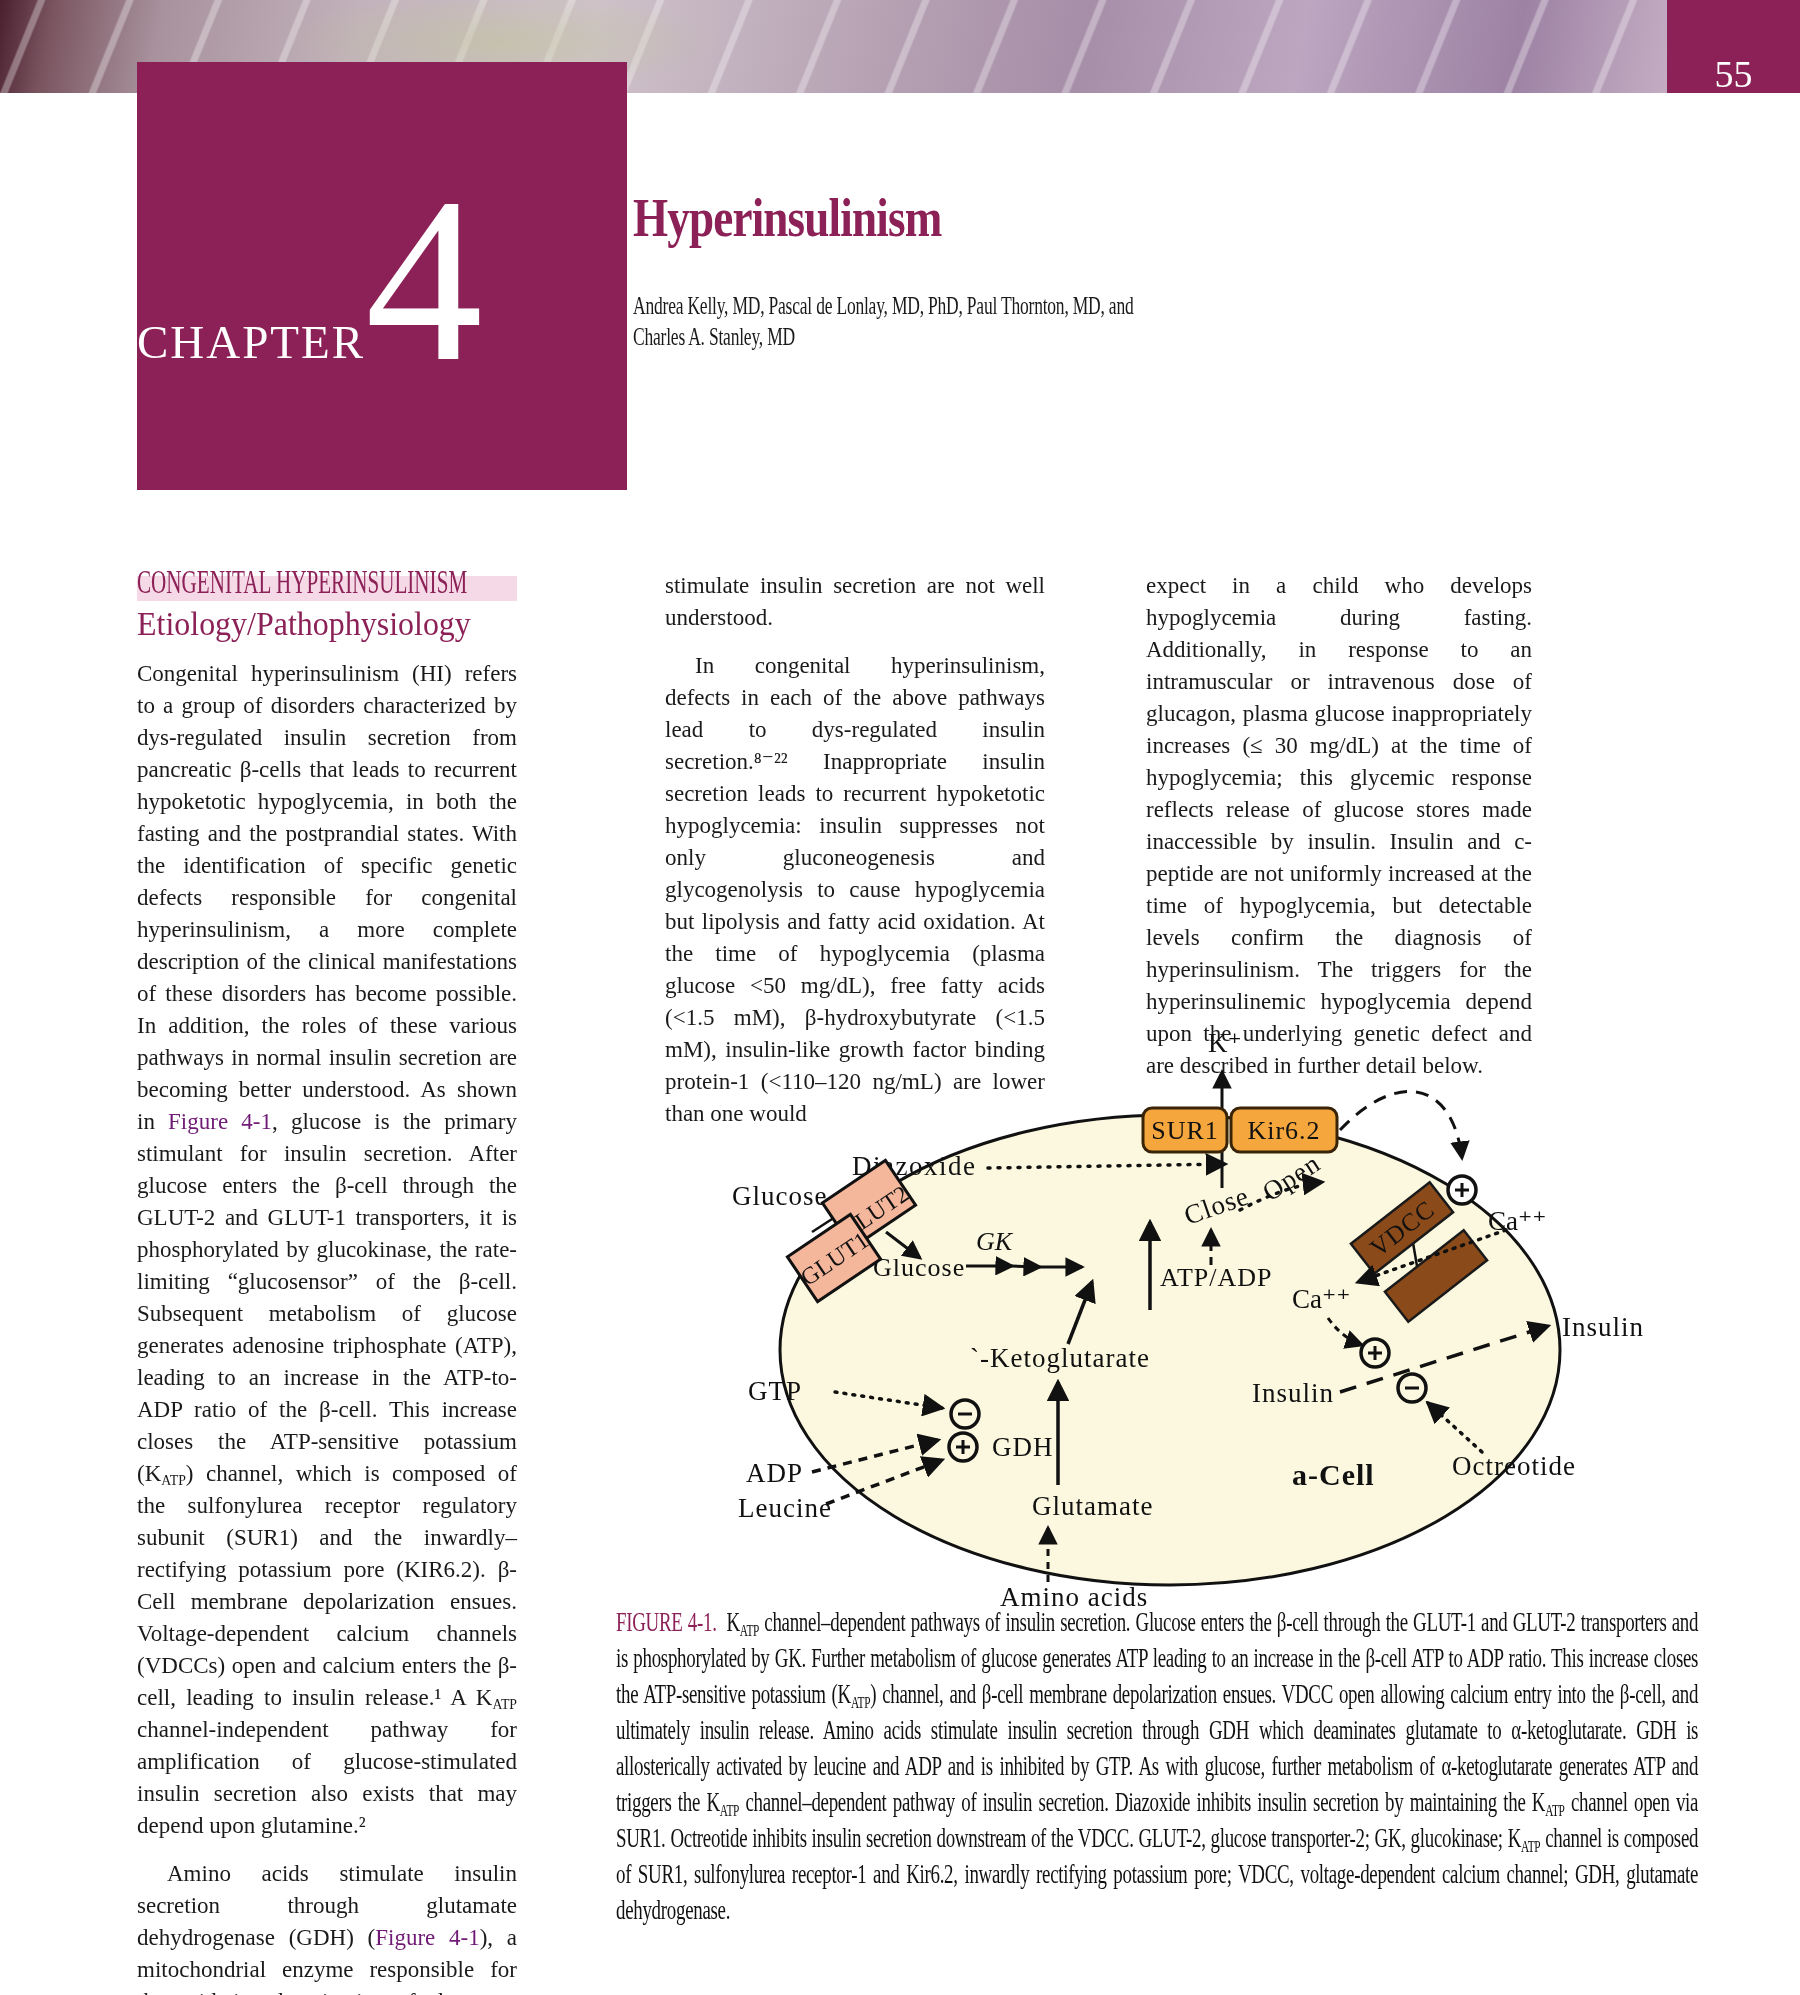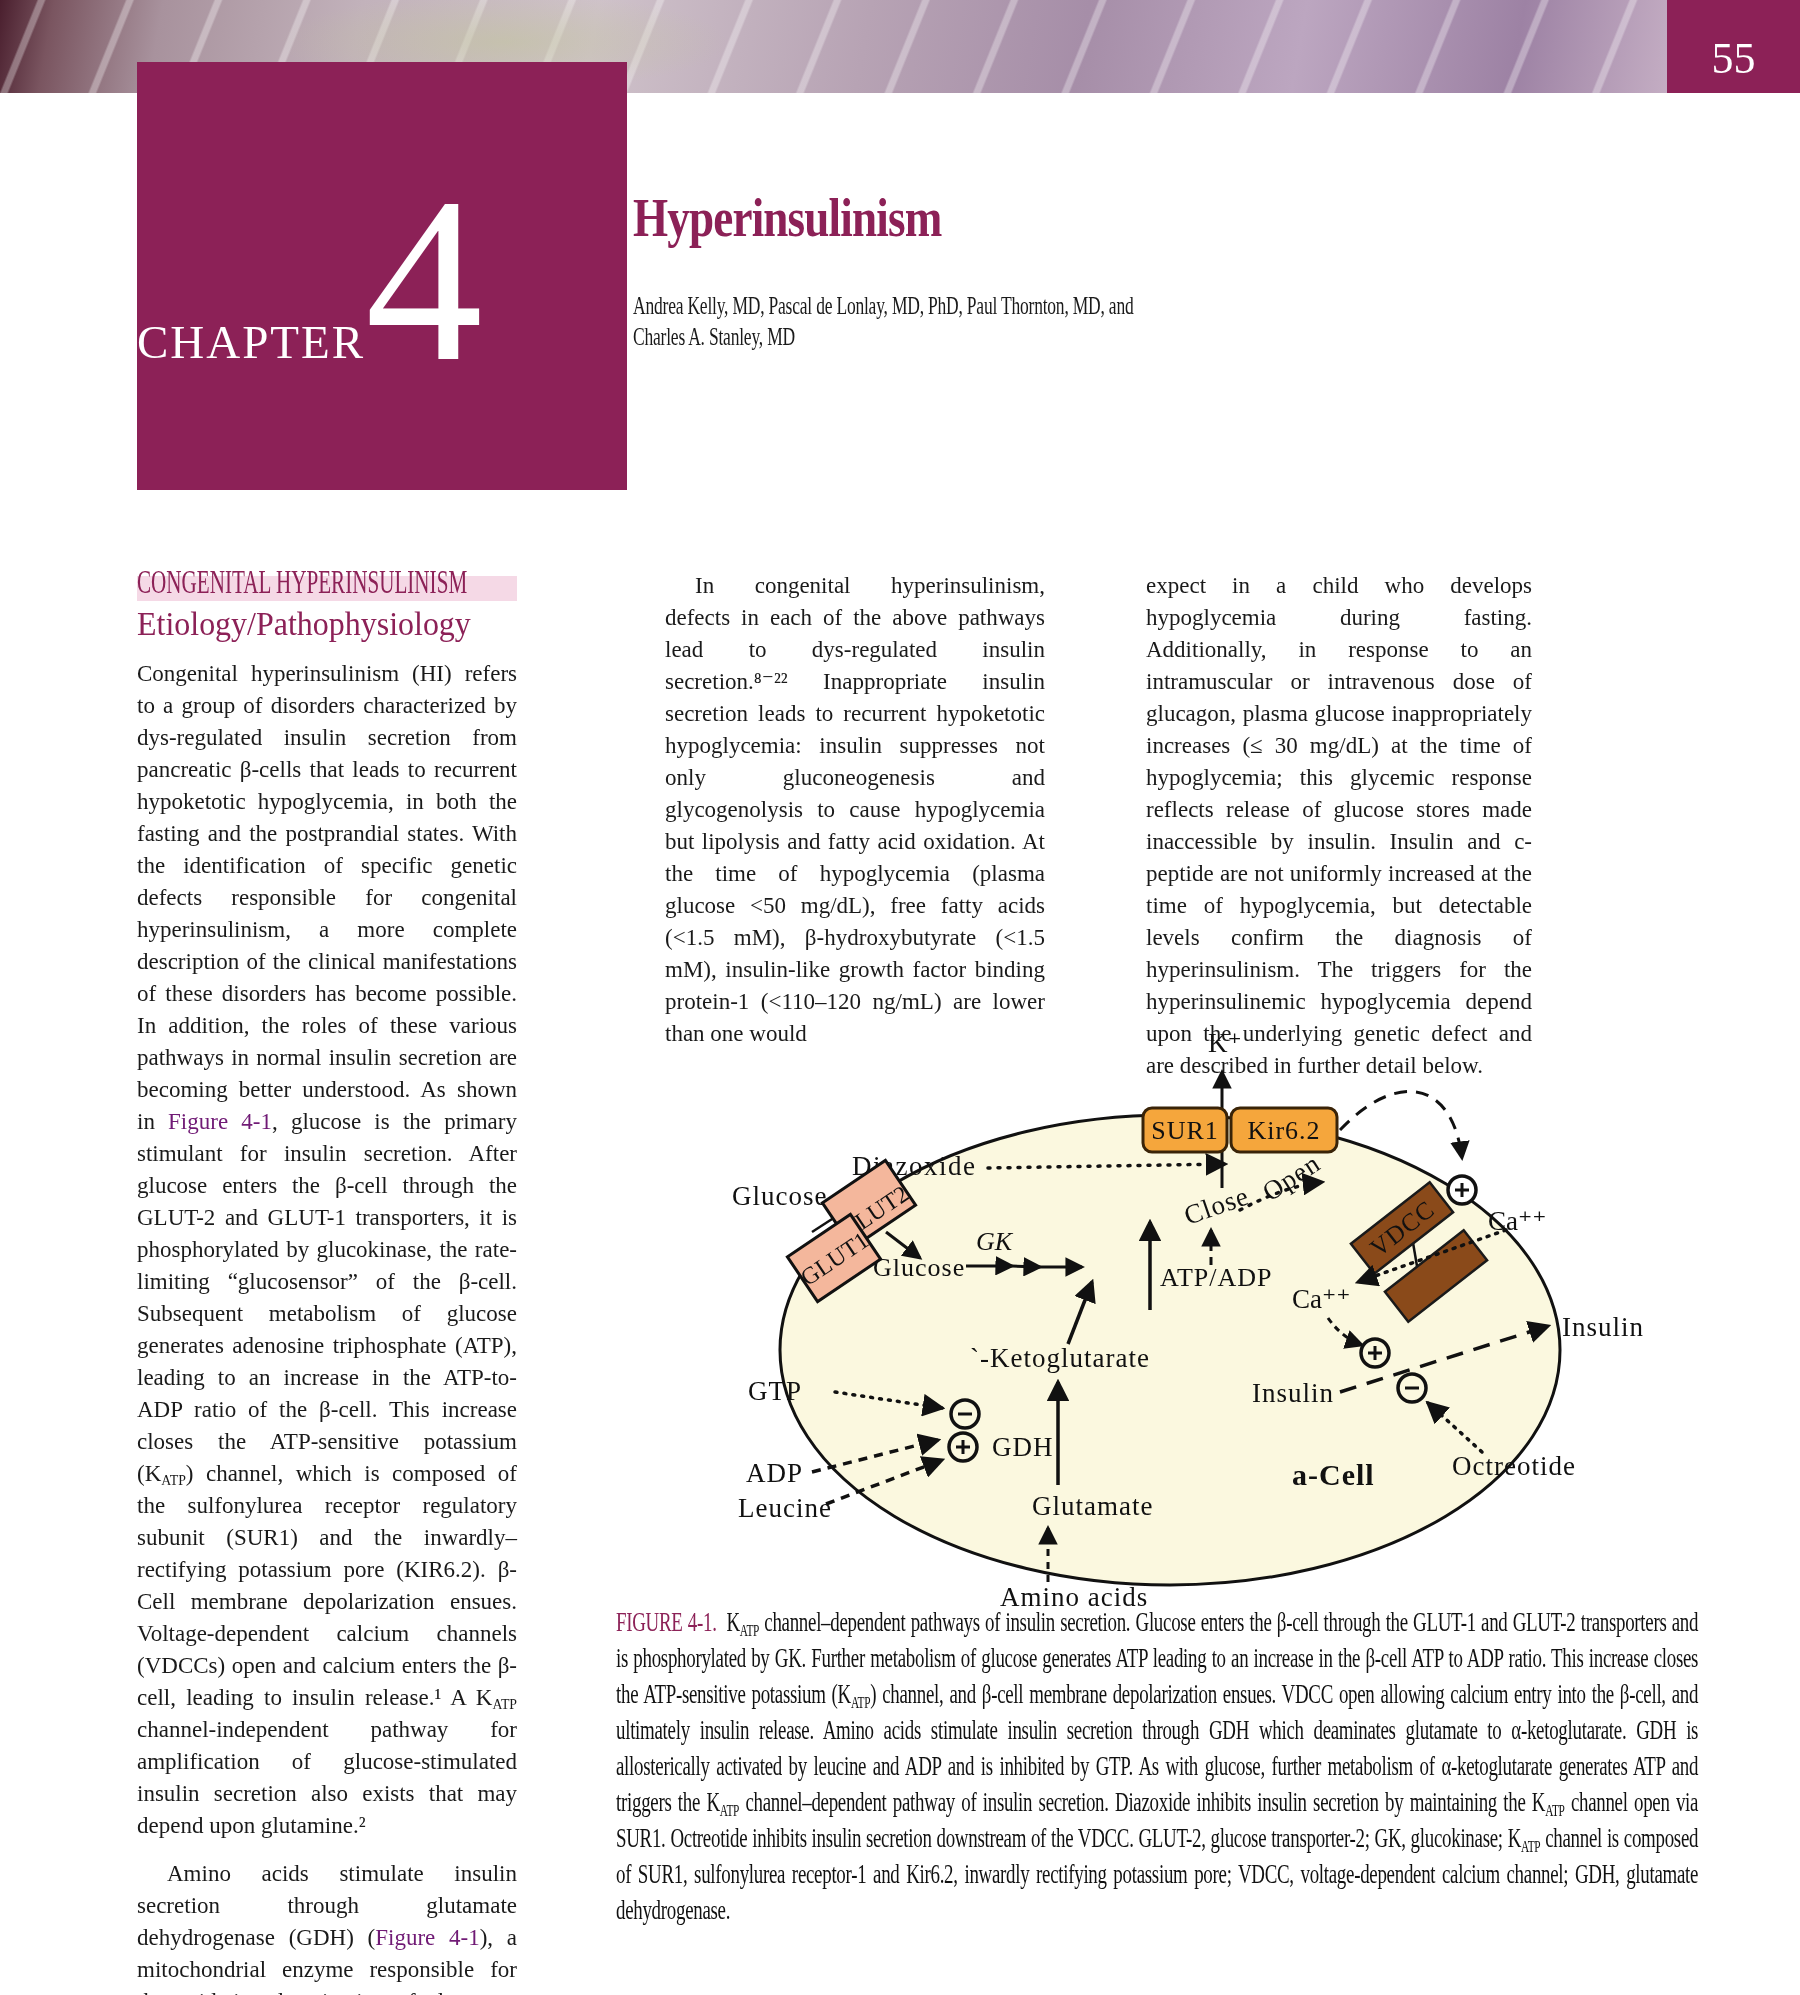--- a/index.html
+++ b/index.html
@@ -7,21 +7,21 @@
         font-family:"Liberation Serif","DejaVu Serif",serif;color:#1a1a1a;}
 
   
   .banner{position:absolute;left:0;top:0;width:1800px;height:93px;
     background:
       radial-gradient(ellipse 320px 70px at 28% 45%, rgba(193,198,152,.5), transparent 70%),
       repeating-linear-gradient(112deg, rgba(255,255,255,0) 0 34px, rgba(255,255,255,.32) 36px 41px, rgba(255,255,255,0) 43px 82px),
       linear-gradient(100deg,#4a1f2e 0%,#7a5560 3%,#a8929d 9%,#c2b2bb 20%,#cfc2ca 33%,#b7a3b4 48%,#a68ea8 60%,#bca6c0 72%,#9d82a4 84%,#cab4c8 94%,#8f6f92 100%);}
   .corner{position:absolute;left:1667px;top:0;width:133px;height:93px;background:#8C2157;
           display:flex;align-items:flex-end;justify-content:center;}
-  .page-number{color:#ffffff;font-size:44px;line-height:1;padding-bottom:12px;}
+  .page-number{color:#ffffff;font-size:38px;line-height:1;}
 
   
   .logo-wrap{position:absolute;left:1452px;top:18px;width:262px;text-align:center;}
   .logo-url{font-family:"Liberation Sans","DejaVu Sans",sans-serif;font-size:27px;color:#4d4d4d;margin-top:2px;}
   .logo-fa{font-family:"DejaVu Sans",sans-serif;font-size:19px;color:#3f3f3f;direction:rtl;margin-top:14px;text-align:right;}
 
   
   .chapter-block{position:absolute;left:137px;top:62px;width:490px;height:428px;background:#8C2157;
                  display:flex;flex-direction:row;align-items:center;}
   .chapter-word{color:#fff;font-size:47px;letter-spacing:2px;margin-top:132px;line-height:1;}
@@ -86,20 +86,21 @@
     <div style="position:relative;">
       <div class="pink-band"></div>
       <h2 class="sec-head">CONGENITAL HYPERINSULINISM</h2>
     </div>
     <div class="sec-sub">Etiology/Pathophysiology</div>
     <p>Congenital hyperinsulinism (HI) refers to a group of disorders characterized by dys-regulated insulin secretion from pancreatic β-cells that leads to recurrent hypoketotic hypoglycemia, in both the fasting and the postprandial states. With the identification of specific genetic defects responsible for congenital hyperinsulinism, a more complete description of the clinical manifestations of these disorders has become possible. In addition, the roles of these various pathways in normal insulin secretion are becoming better understood. As shown in <span class="fig-ref">Figure 4-1</span>, glucose is the primary stimulant for insulin secretion. After glucose enters the β-cell through the GLUT-2 and GLUT-1 transporters, it is phosphorylated by glucokinase, the rate-limiting “glucosensor” of the β-cell. Subsequent metabolism of glucose generates adenosine triphosphate (ATP), leading to an increase in the ATP-to-ADP ratio of the β-cell. This increase closes the ATP-sensitive potassium (K<sub>ATP</sub>) channel, which is composed of the sulfonylurea receptor regulatory subunit (SUR1) and the inwardly–rectifying potassium pore (KIR6.2). β-Cell membrane depolarization ensues. Voltage-dependent calcium channels (VDCCs) open and calcium enters the β-cell, leading to insulin release.¹ A K<sub>ATP</sub> channel-independent pathway for amplification of glucose-stimulated insulin secretion also exists that may depend upon glutamine.²</p>
     <p class="indent">Amino acids stimulate insulin secretion through glutamate dehydrogenase (GDH) (<span class="fig-ref">Figure 4-1</span>), a mitochondrial enzyme responsible for the oxidative deamination of glutamate to α-ketoglutarate.³⁻⁷ GDH is allosterically activated by leucine and inhibited by GTP and ATP. As with glucose, further metabolism of α-ketoglutarate generates ATP and triggers the K channel-dependent pathway of insulin secretion. The mechanisms by which fatty acids</p>
   </div>
 
   <div class="col col2">
+    <p>stimulate insulin secretion are not well understood.</p>
     <p class="indent">In congenital hyperinsulinism, defects in each of the above pathways lead to dys-regulated insulin secretion.⁸⁻²² Inappropriate insulin secretion leads to recurrent hypoketotic hypoglycemia: insulin suppresses not only gluconeogenesis and glycogenolysis to cause hypoglycemia but lipolysis and fatty acid oxidation. At the time of hypoglycemia (plasma glucose &lt;50 mg/dL), free fatty acids (&lt;1.5 mM), β-hydroxybutyrate (&lt;1.5 mM), insulin-like growth factor binding protein-1 (&lt;110–120 ng/mL) are lower than one would</p>
   </div>
 
   <div class="col col3">
     <p>expect in a child who develops hypoglycemia during fasting. Additionally, in response to an intramuscular or intravenous dose of glucagon, plasma glucose inappropriately increases (≤ 30 mg/dL) at the time of hypoglycemia; this glycemic response reflects release of glucose stores made inaccessible by insulin. Insulin and c-peptide are not uniformly increased at the time of hypoglycemia, but detectable levels confirm the diagnosis of hyperinsulinism. The triggers for the hyperinsulinemic hypoglycemia depend upon the underlying genetic defect and are described in further detail below.</p>
   </div>
 
   <div class="figure-wrap">
     <svg width="1080" height="590" viewBox="0 0 1080 590">
       <defs>

